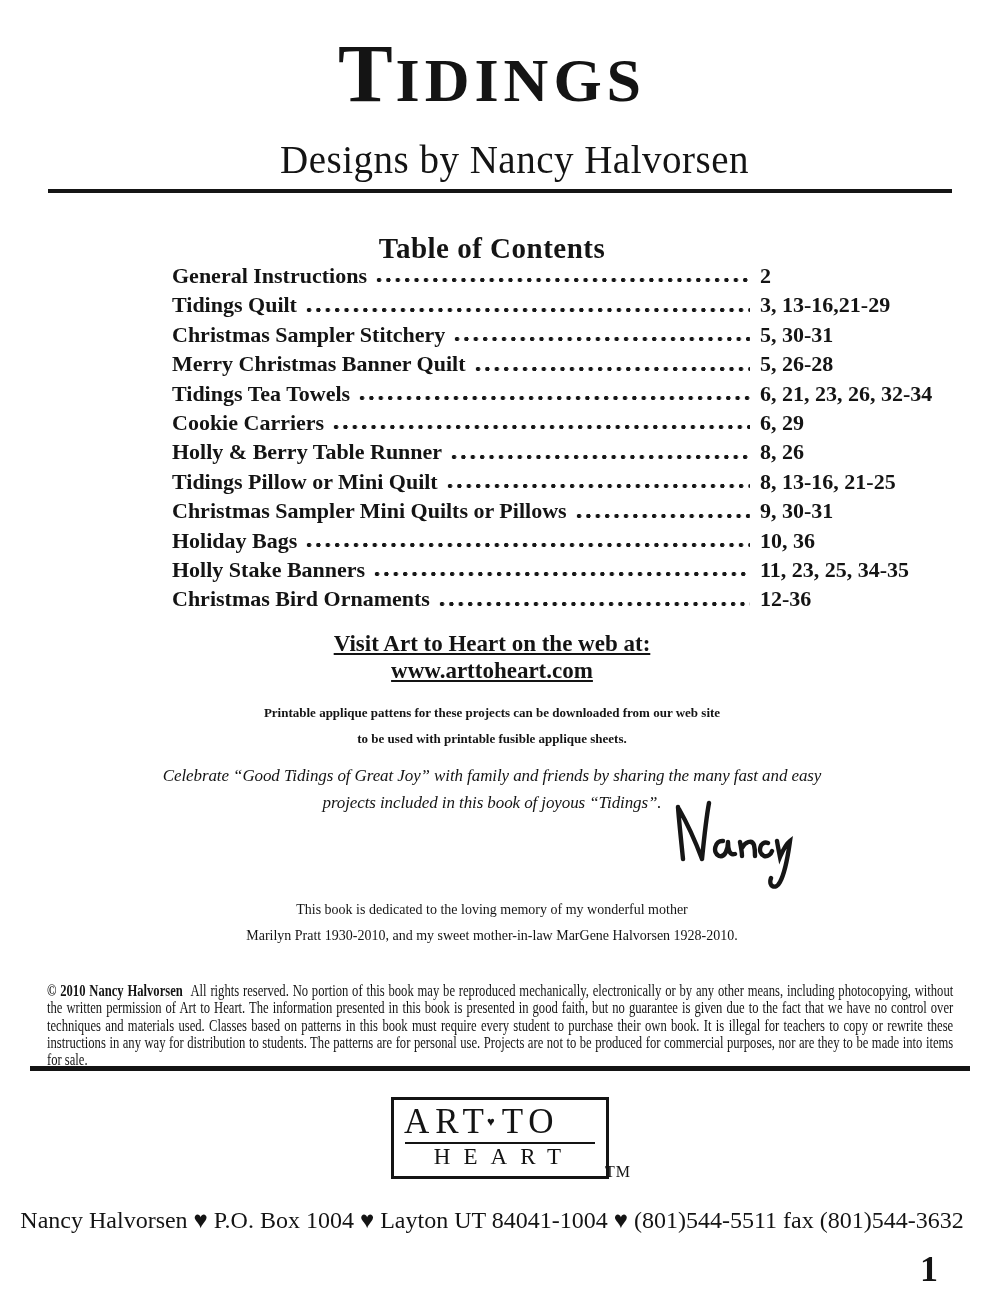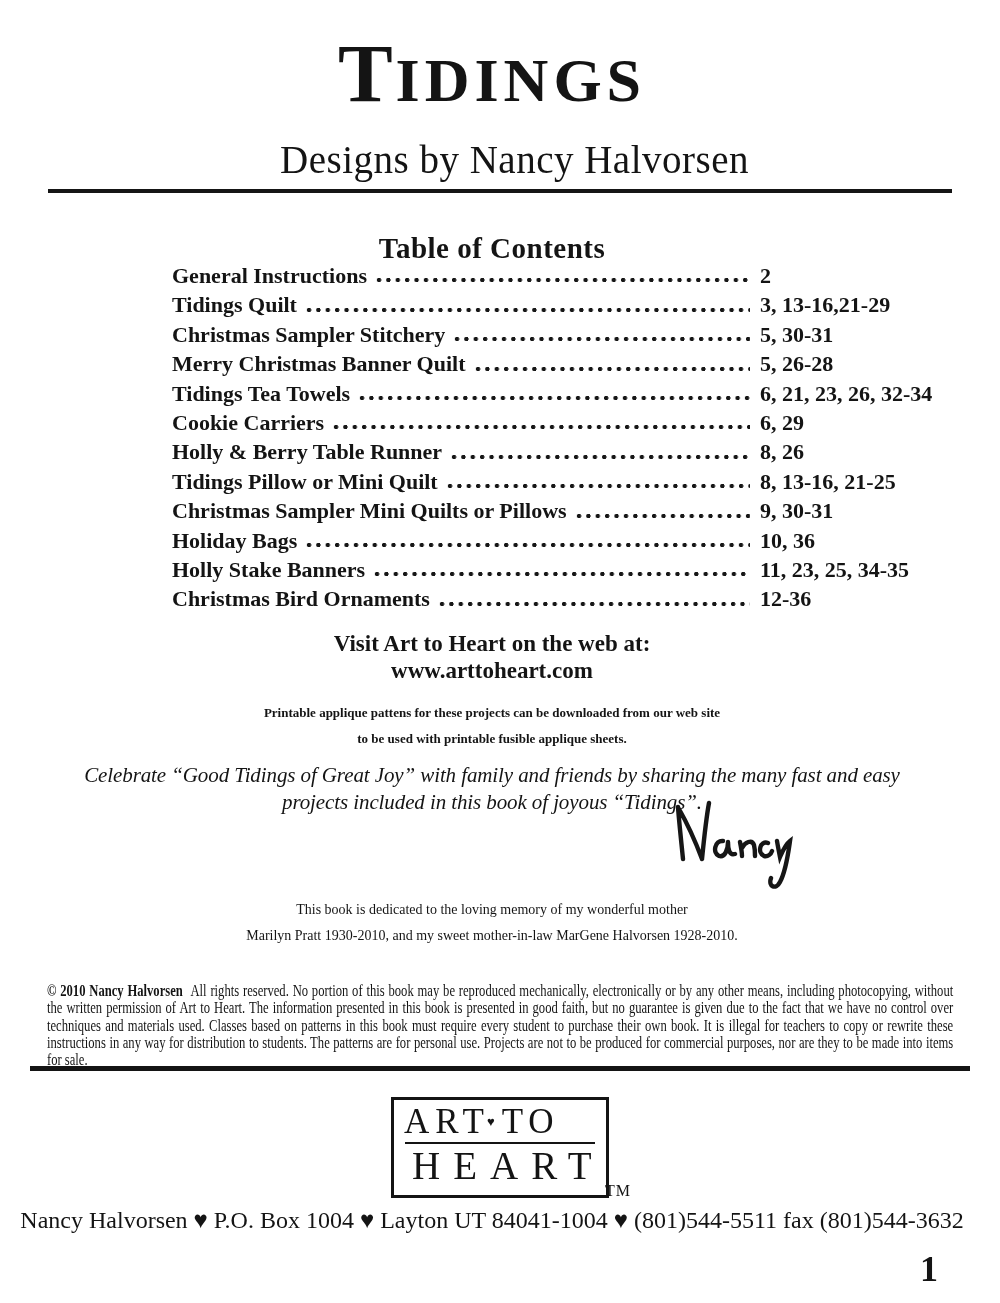--- a/index.html
+++ b/index.html
@@ -18,42 +18,42 @@
 
   
   #toc-list{top:261px;left:172px;width:780px;}
   .toc-row{display:flex;line-height:29.4px;font-size:22px;font-weight:bold;white-space:nowrap;}
   .toc-leader{flex:1;height:4px;align-self:flex-end;margin:0 10px 8px 8px;
     background-image:radial-gradient(circle at 4px 2px,#161616 1.9px,rgba(0,0,0,0) 2.5px);
     background-size:9.4px 4px;background-repeat:repeat-x;}
   .toc-pages{width:192px;text-align:left;}
 
   
-  #web{top:631px;font-size:23px;font-weight:bold;line-height:26.5px;}
+  #web{top:631px;font-size:23px;font-weight:bold;line-height:26.5px;text-decoration:underline;}
   #printable{top:700px;font-size:13px;font-weight:bold;line-height:26px;}
-  #celebrate{top:762px;font-size:21px;font-style:italic;line-height:27px;letter-spacing:-0.1px;}
+  #celebrate{top:762px;font-size:17px;font-style:italic;line-height:27px;letter-spacing:-0.1px;}
   #signature{top:795px;left:664px;width:140px;height:100px;}
   #signature path{stroke:#161616;stroke-width:4.4;fill:none;stroke-linecap:round;}
   .sr{position:absolute;width:1px;height:1px;overflow:hidden;clip-path:inset(50%);}
   #dedication{top:897px;font-size:14px;line-height:26px;}
 
   
   #copyright{top:966px;left:47px;width:1150px;transform:scaleX(0.788);transform-origin:0 0;
              font-size:16px;line-height:17.3px;text-align:justify;}
   #copyright .lead{font-weight:bold;}
   #rule2{top:1066px;left:30px;width:940px;height:5px;background:#141414;}
 
   
   #logo{top:1097px;left:50%;transform:translateX(-50%);}
   .logo-box{position:relative;width:192px;border:3px solid #141414;padding:3px 10px 6px;}
   .logo-top{display:flex;justify-content:flex-start;align-items:center;font-size:35px;
             letter-spacing:6px;line-height:1.1;}
   .logo-heart{font-size:13px;margin:0 1px 0 -3px;align-self:center;}
   .logo-div{height:2.5px;background:#141414;margin:0 1px;}
-  .logo-bottom{font-size:39px;letter-spacing:13px;text-align:center;line-height:1.15;
+  .logo-bottom{font-size:23px;letter-spacing:13px;text-align:center;line-height:1.15;
                padding-left:8px;}
   .tm{position:absolute;right:-25px;bottom:-5px;font-size:16px;letter-spacing:1px;margin-top:24px;}
 
   #address{top:1207px;font-size:24px;}
   #pagenum{top:1248px;right:62px;font-size:36px;font-weight:bold;}
 </style>
 </head>
 <body>
 
 <div class="page">

